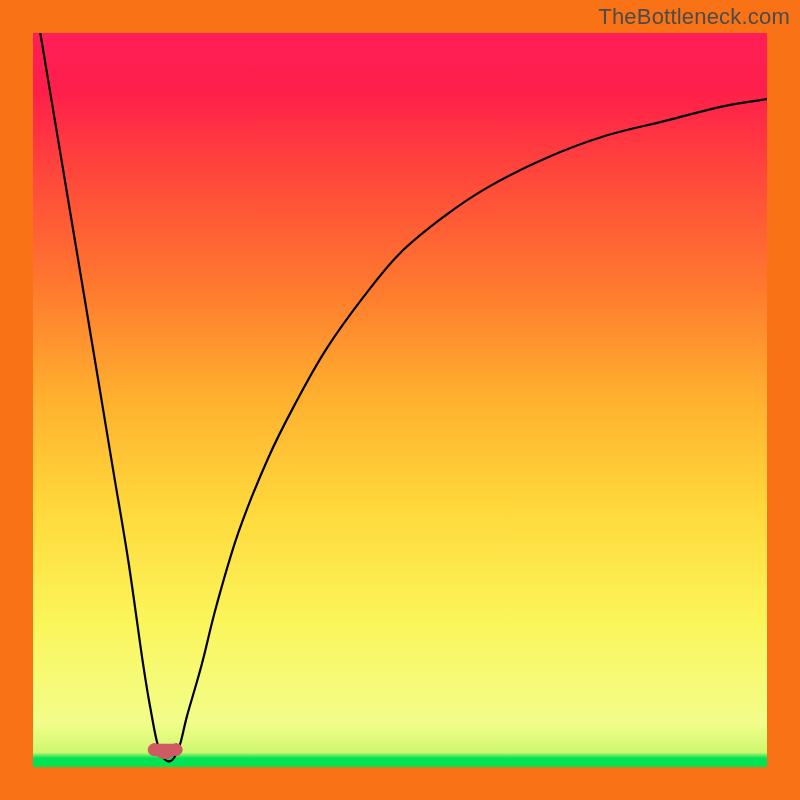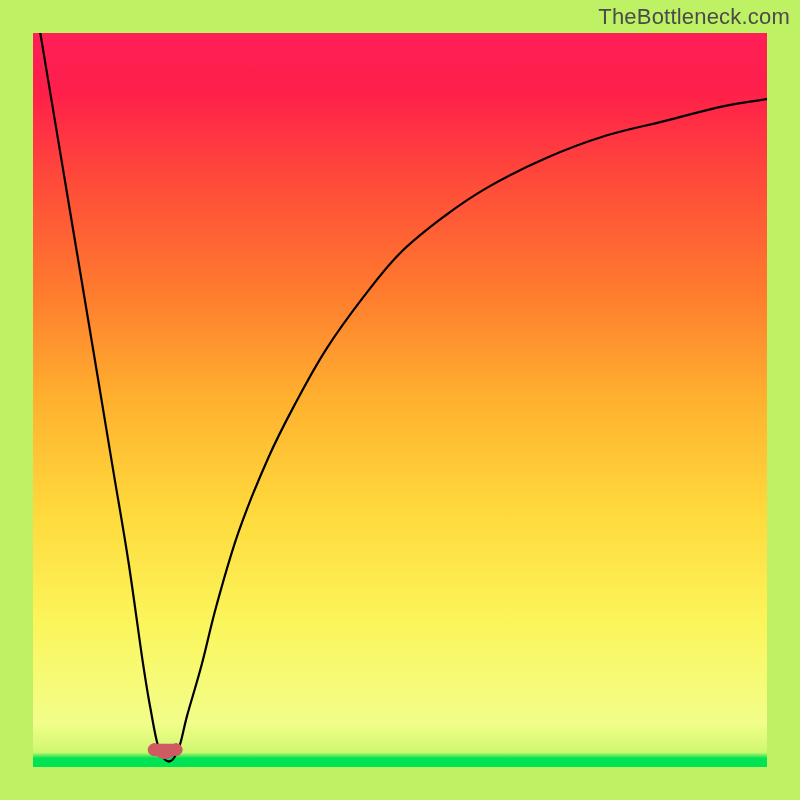--- a/index.html
+++ b/index.html
@@ -8,21 +8,21 @@
     width: 800px;
     height: 800px;
     overflow: hidden;
     font-family: Arial, Helvetica, sans-serif;
     background: #000;
   }
   .frame {
     position: relative;
     width: 800px;
     height: 800px;
-    background: #bef264;
+    background: #f97316;
   }
   .watermark {
     position: absolute;
     top: 4px;
     right: 10px;
     color: #4b4b4b;
     font-size: 22px;
     font-weight: 500;
     letter-spacing: 0.2px;
     z-index: 3;

